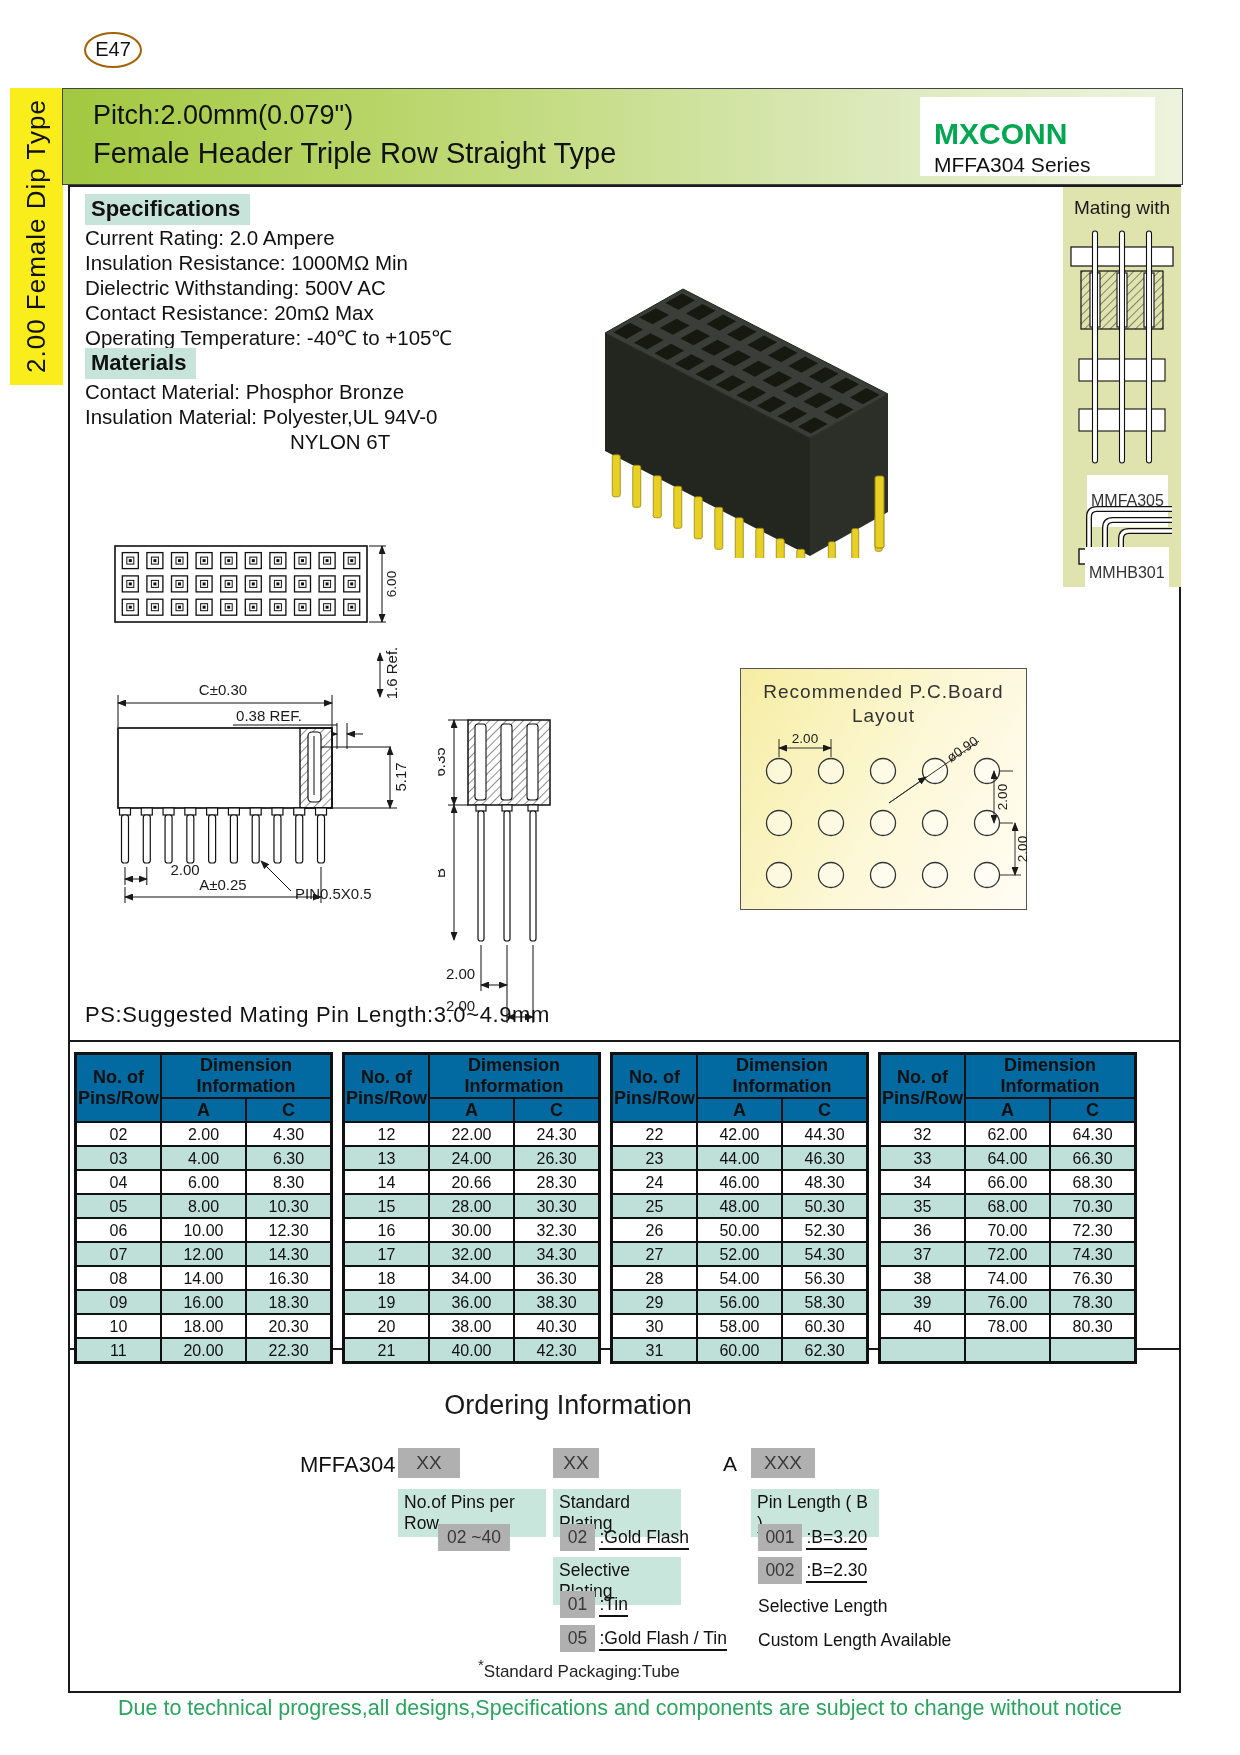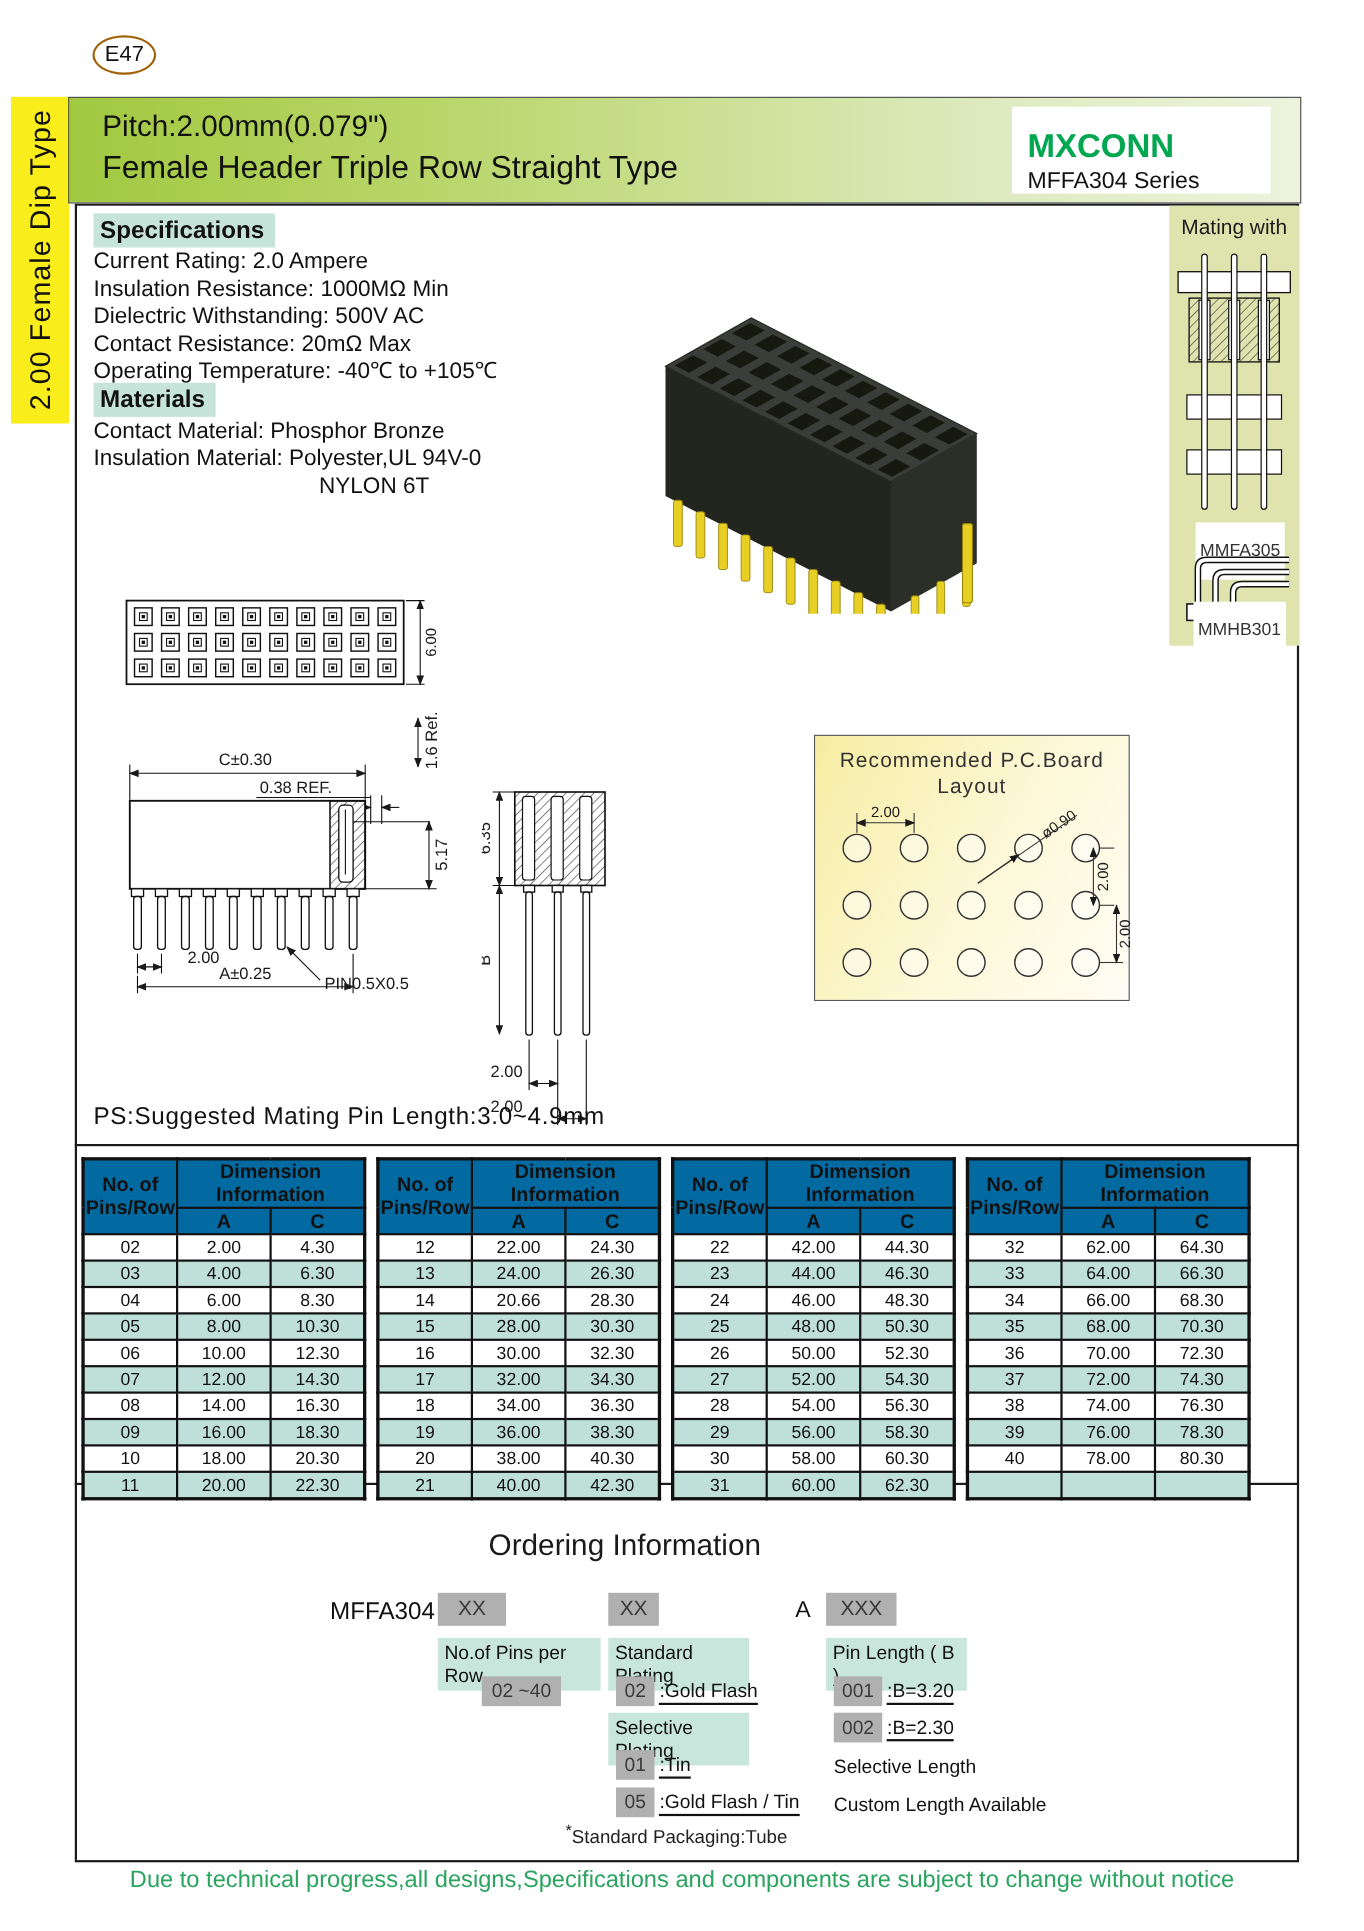--- a/index.html
+++ b/index.html
@@ -56,21 +56,21 @@
   table.dimtab td:first-child{width:70px;}
   table.dimtab td{width:92px;}
   table.dimtab tr.alt td{background:#bfe0d8;}
 
   
   .ord-title{left:68px;top:1390px;width:1000px;text-align:center;font-size:27px;color:#1a1a1a;}
   .graybox{background:#b0b0b0;color:#3a3a3a;text-align:center;font-size:19px;}
   .tealbox{background:#c9e6dd;color:#111;font-size:17.5px;padding:3px 6px;}
   .opt{font-size:17.5px;}
   .uline{border-bottom:2px solid #111;padding-bottom:1px;}
-  .pkg{left:478px;top:1656px;font-size:17px;color:#222;margin-left:36px;}
+  .pkg{left:478px;top:1656px;font-size:17px;color:#222;}
   .pkg sup{font-size:15px;}
 
   .footer{left:0;top:1696px;width:1240px;text-align:center;font-size:21.5px;color:#2aa45f;}
 
   svg text{font-family:"Liberation Sans",sans-serif;fill:#1a1a1a;}
   .dim{font-size:15px;}
   .dimS{font-size:13.5px;}
 </style>
 </head>
 <body>

